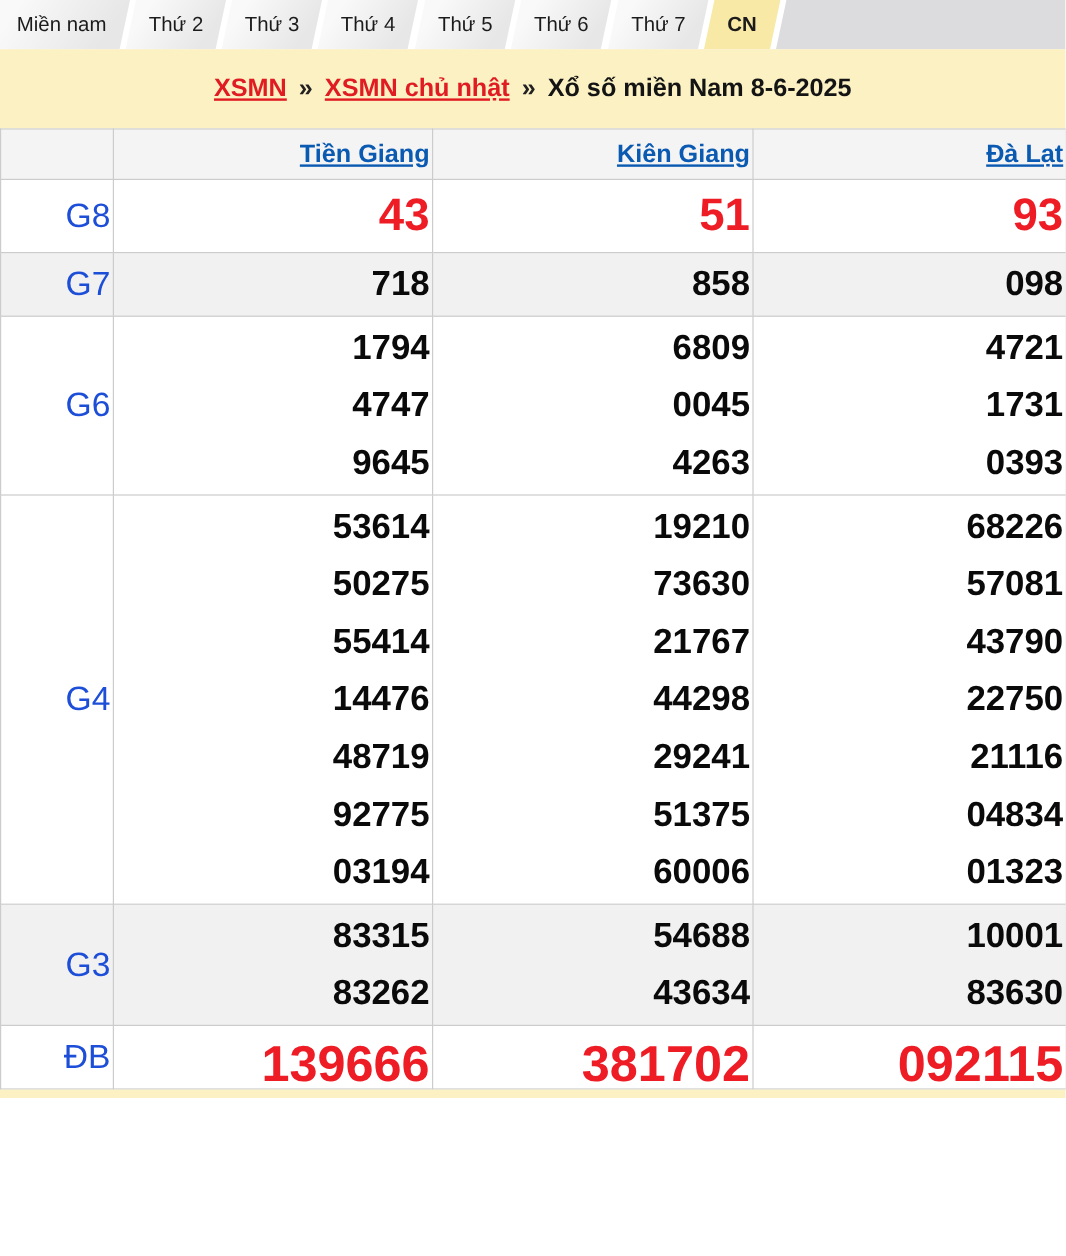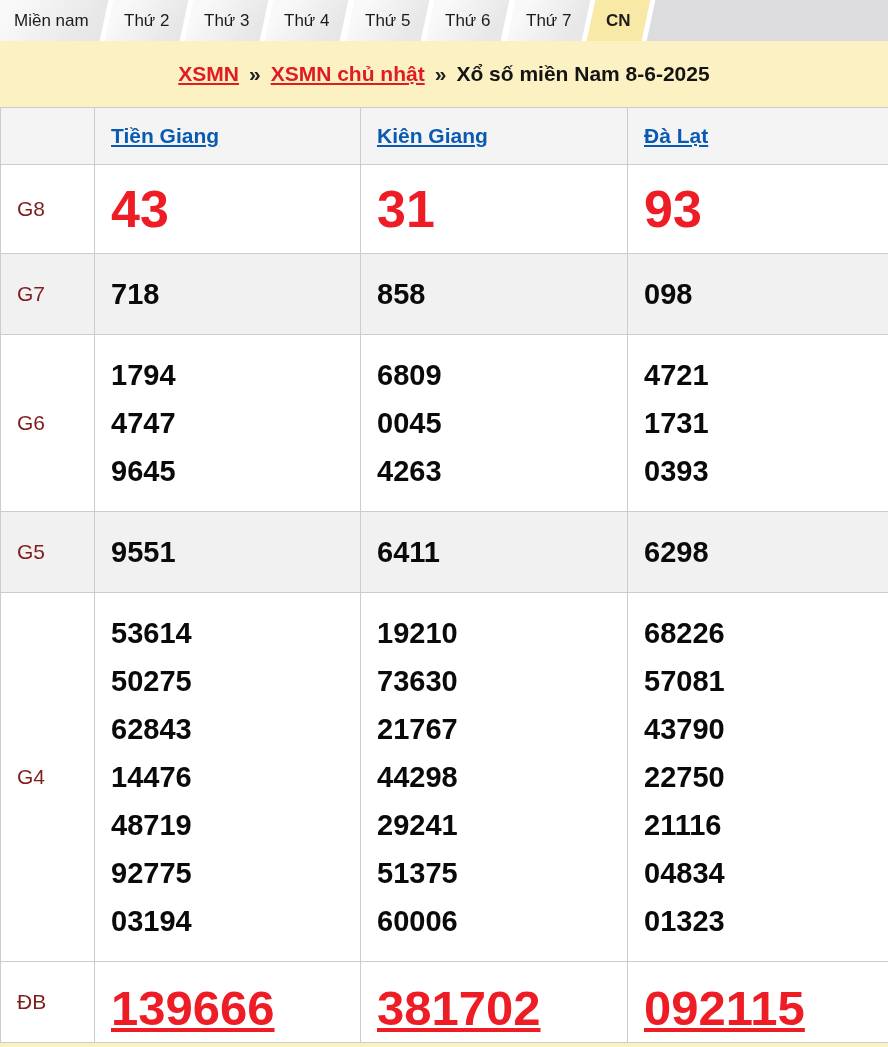--- a/index.html
+++ b/index.html
@@ -33,30 +33,30 @@
     font-size:21px; font-weight:bold; color:#141414;
   }
   .breadcrumb > * { margin:0 5px; }
   .bc-link { color:#e01b22; text-decoration:underline; cursor:pointer; }
   .bc-sep { color:#222; }
 
   
   table.results { width:888px; border-collapse:collapse; table-layout:fixed; }
   col.c0 { width:94px; } col.c1 { width:266px; } col.c2 { width:267px; } col.c3 { width:261px; }
   .results th, .results td {
-    border:1px solid #cccccc; padding:16px; text-align:left; vertical-align:middle;
+    border:1px solid #cccccc; padding:2px; text-align:right; vertical-align:middle;
   }
   .results thead tr { height:42px; background:#f4f4f4; }
   a.prov { color:#0b5ab2; font-weight:bold; font-size:21px; text-decoration:underline; cursor:pointer; }
   .results tbody tr { background:#ffffff; }
   .results tbody tr.shade { background:#f1f1f1; }
-  td.plabel { font-size:21px; color:#7f1d1d; }
+  td.plabel { font-size:28px; color:#1d4ed8; }
   .v { height:48px; line-height:48px; font-size:29px; font-weight:bold; color:#0a0a0a; }
-  tr.highlight .v { color:#ee1c25; height:56px; line-height:56px; font-size:52px; }
-  tr.db .v { height:48px; line-height:60px; font-size:49px;text-decoration:underline; }
+  tr.highlight .v { color:#ee1c25; height:56px; line-height:56px; font-size:38px; }
+  tr.db .v { height:48px; line-height:60px; font-size:42px; }
 
   
   .footer-strip { height:7px; background:#fbf1c3; }
 </style>
 </head>
 <body>
 
 <div class="tabbar" id="tabbar">
     <div class="tab"><span class="tab-label">Miền nam</span></div>
     <div class="tab"><span class="tab-label">Thứ 2</span></div>
@@ -92,21 +92,21 @@
       <th><a href="#" class="prov">Đà Lạt</a></th>
     </tr>
   </thead>
   <tbody id="tbody">
       <tr class="highlight ">
         <td class="plabel">G8</td>
         <td>
           <div class="v">43</div>
         </td>
         <td>
-          <div class="v">31</div>
+          <div class="v">51</div>
         </td>
         <td>
           <div class="v">93</div>
         </td>
       </tr>
       <tr class="shade ">
         <td class="plabel">G7</td>
         <td>
           <div class="v">718</div>
         </td>
@@ -128,38 +128,26 @@
           <div class="v">6809</div>
           <div class="v">0045</div>
           <div class="v">4263</div>
         </td>
         <td>
           <div class="v">4721</div>
           <div class="v">1731</div>
           <div class="v">0393</div>
         </td>
       </tr>
-      <tr class="shade ">
-        <td class="plabel">G5</td>
-        <td>
-          <div class="v">9551</div>
-        </td>
-        <td>
-          <div class="v">6411</div>
-        </td>
-        <td>
-          <div class="v">6298</div>
-        </td>
-      </tr>
       <tr class="">
         <td class="plabel">G4</td>
         <td>
           <div class="v">53614</div>
           <div class="v">50275</div>
-          <div class="v">62843</div>
+          <div class="v">55414</div>
           <div class="v">14476</div>
           <div class="v">48719</div>
           <div class="v">92775</div>
           <div class="v">03194</div>
         </td>
         <td>
           <div class="v">19210</div>
           <div class="v">73630</div>
           <div class="v">21767</div>
           <div class="v">44298</div>
@@ -170,20 +158,35 @@
         <td>
           <div class="v">68226</div>
           <div class="v">57081</div>
           <div class="v">43790</div>
           <div class="v">22750</div>
           <div class="v">21116</div>
           <div class="v">04834</div>
           <div class="v">01323</div>
         </td>
       </tr>
+      <tr class="shade ">
+        <td class="plabel">G3</td>
+        <td>
+          <div class="v">83315</div>
+          <div class="v">83262</div>
+        </td>
+        <td>
+          <div class="v">54688</div>
+          <div class="v">43634</div>
+        </td>
+        <td>
+          <div class="v">10001</div>
+          <div class="v">83630</div>
+        </td>
+      </tr>
       <tr class="highlight db">
         <td class="plabel">ĐB</td>
         <td>
           <div class="v">139666</div>
         </td>
         <td>
           <div class="v">381702</div>
         </td>
         <td>
           <div class="v">092115</div>

